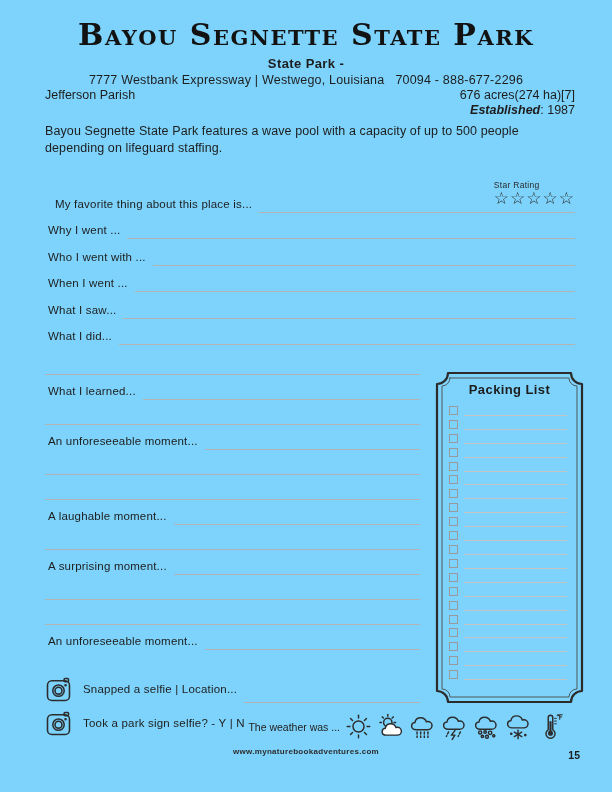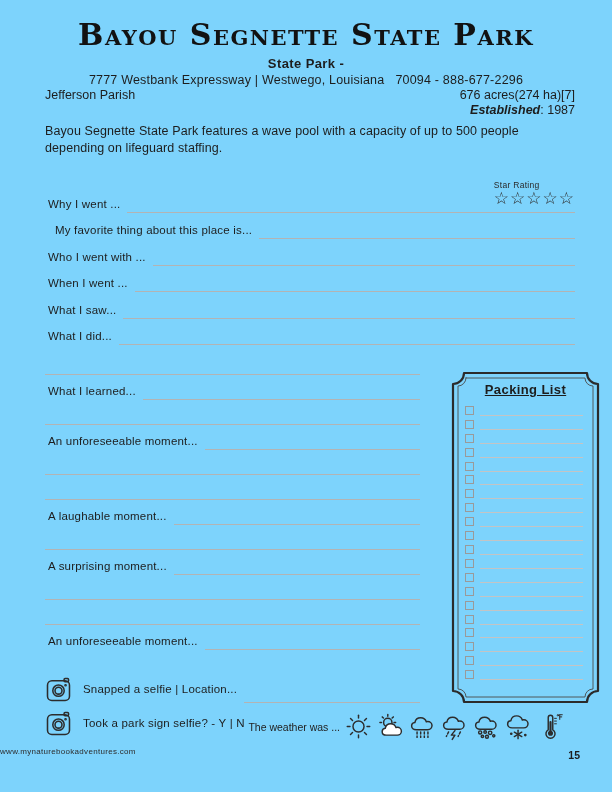--- a/index.html
+++ b/index.html
@@ -47,33 +47,33 @@
   .selfie-lbl{font-size:11.5px;white-space:nowrap;margin-right:7px;letter-spacing:.2px;}
   .selfie-row .line{align-self:flex-end;margin-bottom:3px;}
 
   
   .weather{position:absolute;right:10px;top:362px;display:flex;align-items:center;}
   .weather-lbl{font-size:10.5px;margin-right:4px;white-space:nowrap;color:#222;}
   .weather-icons{display:flex;align-items:center;gap:3px;}
   .wicon{width:29px;height:29px;cursor:pointer;}
 
   
-  .packing-box{position:absolute;left:406px;top:21px;width:149px;height:333px;text-decoration:underline;}
+  .packing-box{position:absolute;left:390px;top:21px;width:149px;height:333px;}
   .packing-frame{position:absolute;left:0;top:0;}
   .packing-inner{position:relative;z-index:1;}
   .packing-title{text-align:center;font-weight:700;font-size:13px;margin-top:11px;
                  letter-spacing:.4px;}
   .p-rows{height:278px;display:flex;flex-direction:column;margin:5px 17px 0 14px;}
   .p-row{flex:1;display:flex;align-items:flex-end;}
   .pbox{width:7px;height:7px;border:1px solid #9a9a9a;margin:0 6px 1px 0;flex:0 0 7px;}
   .pline{flex:1;border-bottom:1px solid #c4c4c4;height:0;}
 
   
-  .footer-url{position:absolute;left:0;right:0;bottom:36px;
-              font-size:8px;font-weight:400;letter-spacing:.3px;color:#2d2d2d;}
+  .footer-url{position:absolute;left:0;right:0;bottom:36px;text-align:center;
+              font-size:8px;font-weight:700;letter-spacing:.3px;color:#2d2d2d;}
   .page-num{position:absolute;right:32px;bottom:31px;font-size:10.5px;font-weight:700;}
   svg{stroke:#2c2c2c;fill:none;stroke-width:1.6;stroke-linecap:round;stroke-linejoin:round;}
 </style>
 </head>
 <body>
 
 <div class="page">
 
   <div class="title">Bayou Segnette State Park</div>
   <div class="subtitle">State Park -</div>
@@ -86,26 +86,26 @@
     <span class="est-label">Established</span><span>: 1987</span>
   </div>
   <div class="description">Bayou Segnette State Park features a wave pool with a capacity of up to 500 people depending on lifeguard staffing.</div>
 
   <div class="top-block">
     <div class="rating">
       <div class="caption">Star Rating</div>
       <div class="star-row"><span class="star">☆</span><span class="star">☆</span><span class="star">☆</span><span class="star">☆</span><span class="star">☆</span></div>
     </div>
     <div>
-        <div class="t-row">
-    <span class="lbl">Why I went ...</span>
-    <span class="line"></span>
-  </div>
         <div class="t-row indent">
     <span class="lbl">My favorite thing about this place is...</span>
+    <span class="line"></span>
+  </div>
+        <div class="t-row">
+    <span class="lbl">Why I went ...</span>
     <span class="line"></span>
   </div>
         <div class="t-row">
     <span class="lbl">Who I went with ...</span>
     <span class="line"></span>
   </div>
         <div class="t-row">
     <span class="lbl">When I went ...</span>
     <span class="line"></span>
   </div>

